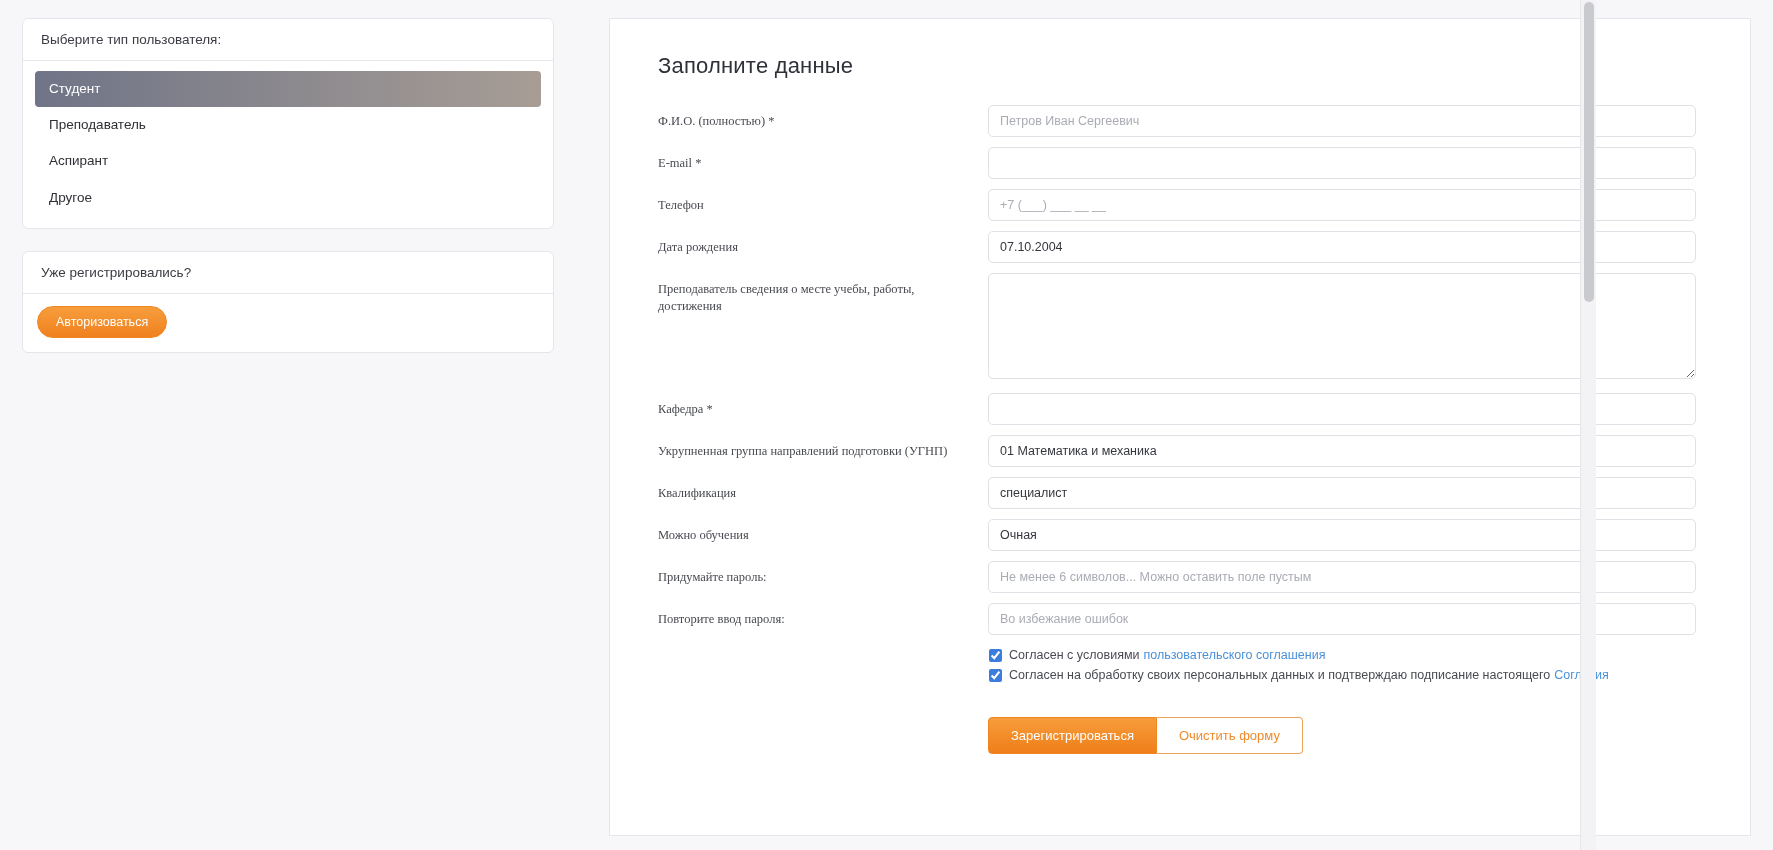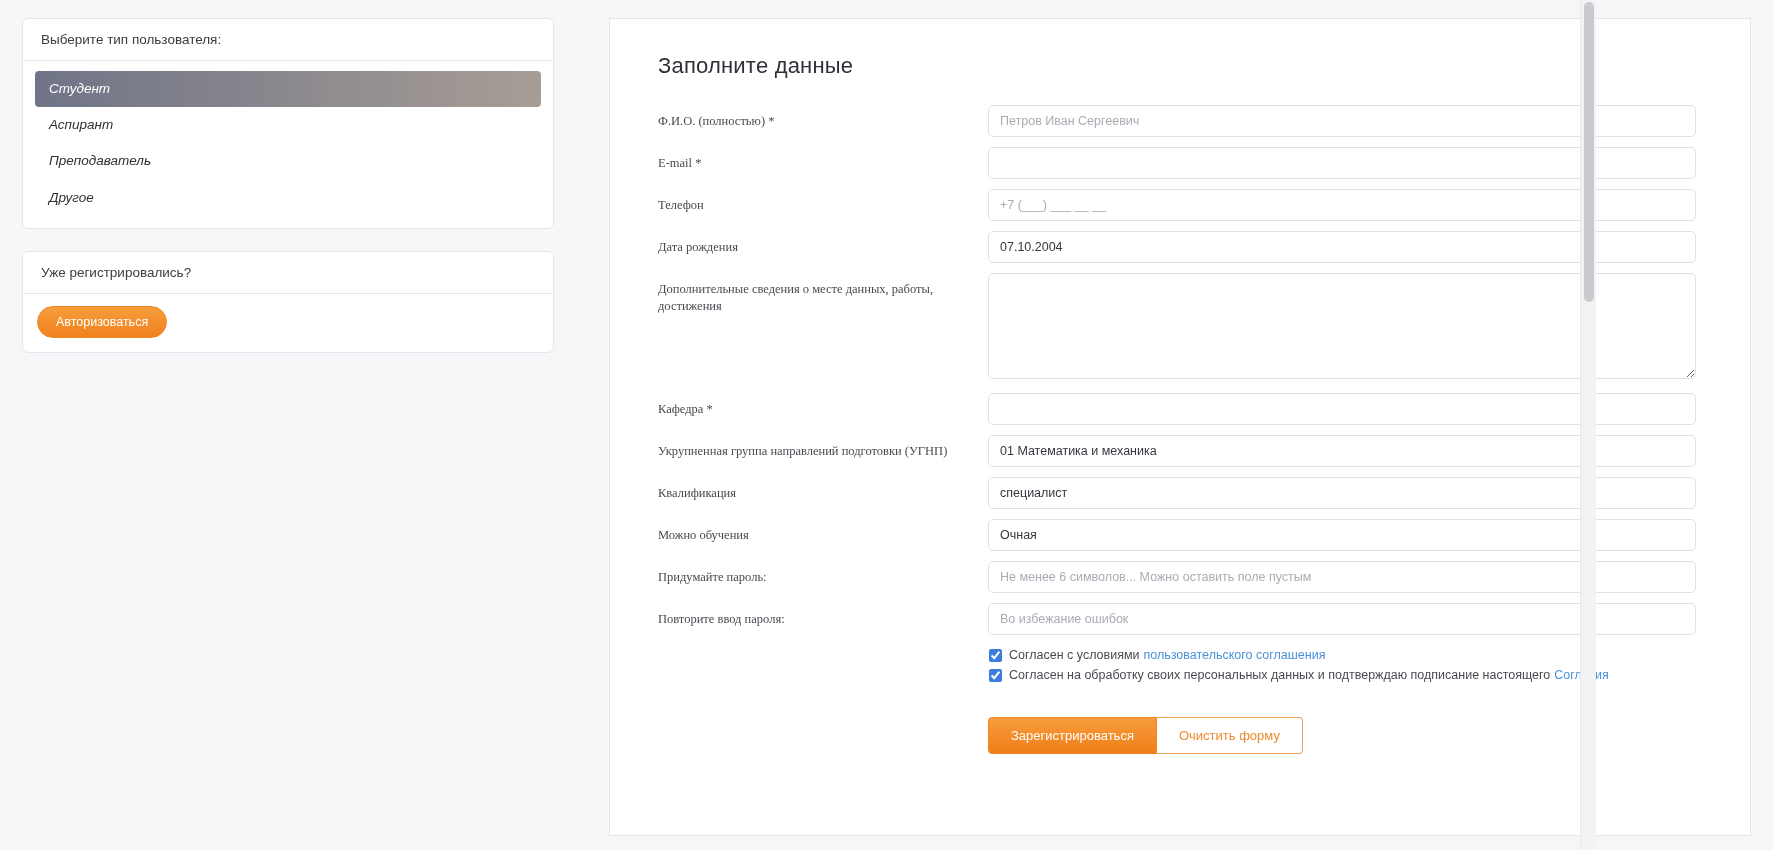--- a/index.html
+++ b/index.html
@@ -34,21 +34,20 @@
     margin-bottom: 22px;
   }
   .card-header {
     padding: 13px 18px;
     font-size: 13.5px;
     color: #3a3c43;
     border-bottom: 1px solid #e4e6ea;
   }
   .card-body {
     padding: 10px 12px 12px 12px;
-    font-style: italic;
   }
   .usertype-list {
     list-style: none;
     margin: 0;
     padding: 0;
   }
   .usertype-item {
     padding: 10px 14px;
     font-size: 13.5px;
     color: #2e3036;
@@ -210,24 +209,24 @@
   <div class="left-col">
 
     <div class="card">
       <div class="card-header">Выберите тип пользователя:</div>
       <div class="card-body">
         <ul class="usertype-list">
           <li class="usertype-item selected">
             <span>Студент</span>
           </li>
           <li class="usertype-item">
-            <span>Аспирант</span>
+            <span>Преподаватель</span>
           </li>
           <li class="usertype-item">
-            <span>Преподаватель</span>
+            <span>Аспирант</span>
           </li>
           <li class="usertype-item">
             <span>Другое</span>
           </li>
         </ul>
       </div>
     </div>
 
     <div class="card">
       <div class="card-header">Уже регистрировались?</div>
@@ -264,21 +263,21 @@
     </div>
 
     <div class="form-row">
       <div class="form-label">Дата рождения</div>
       <div class="form-control-wrap">
         <input class="input" type="text" value="07.10.2004" style="">
       </div>
     </div>
 
     <div class="form-row">
-      <div class="form-label">Дополнительные сведения о месте данных, работы, достижения</div>
+      <div class="form-label">Преподаватель сведения о месте учебы, работы, достижения</div>
       <div class="form-control-wrap">
         <textarea class="input" style=""></textarea>
       </div>
     </div>
 
     <div class="form-row">
       <div class="form-label">Кафедра *</div>
       <div class="form-control-wrap">
         <input class="input" type="text" value="" style="">
       </div>

